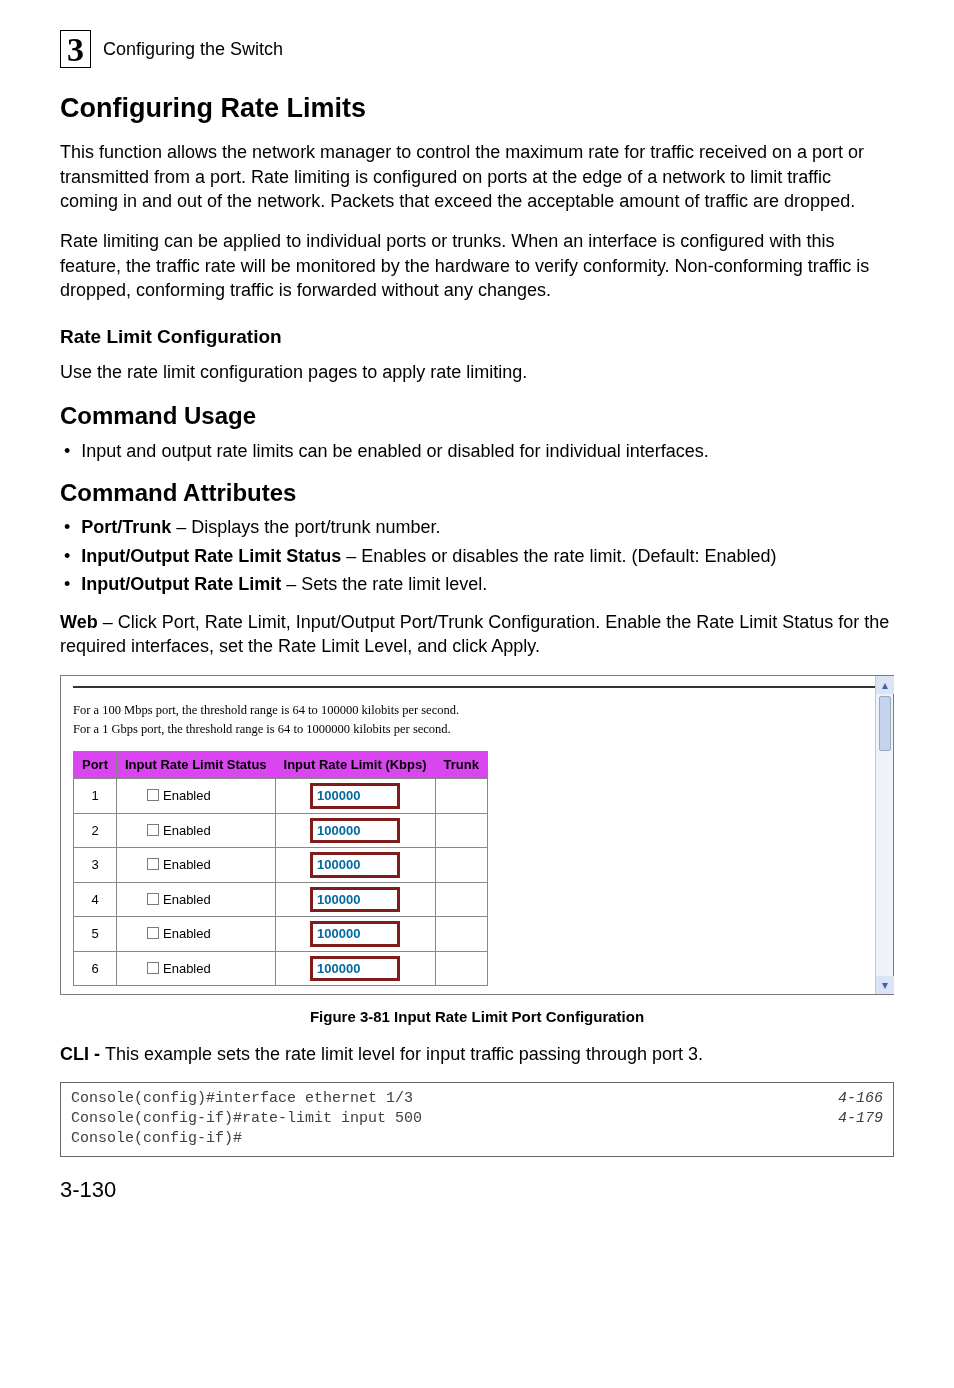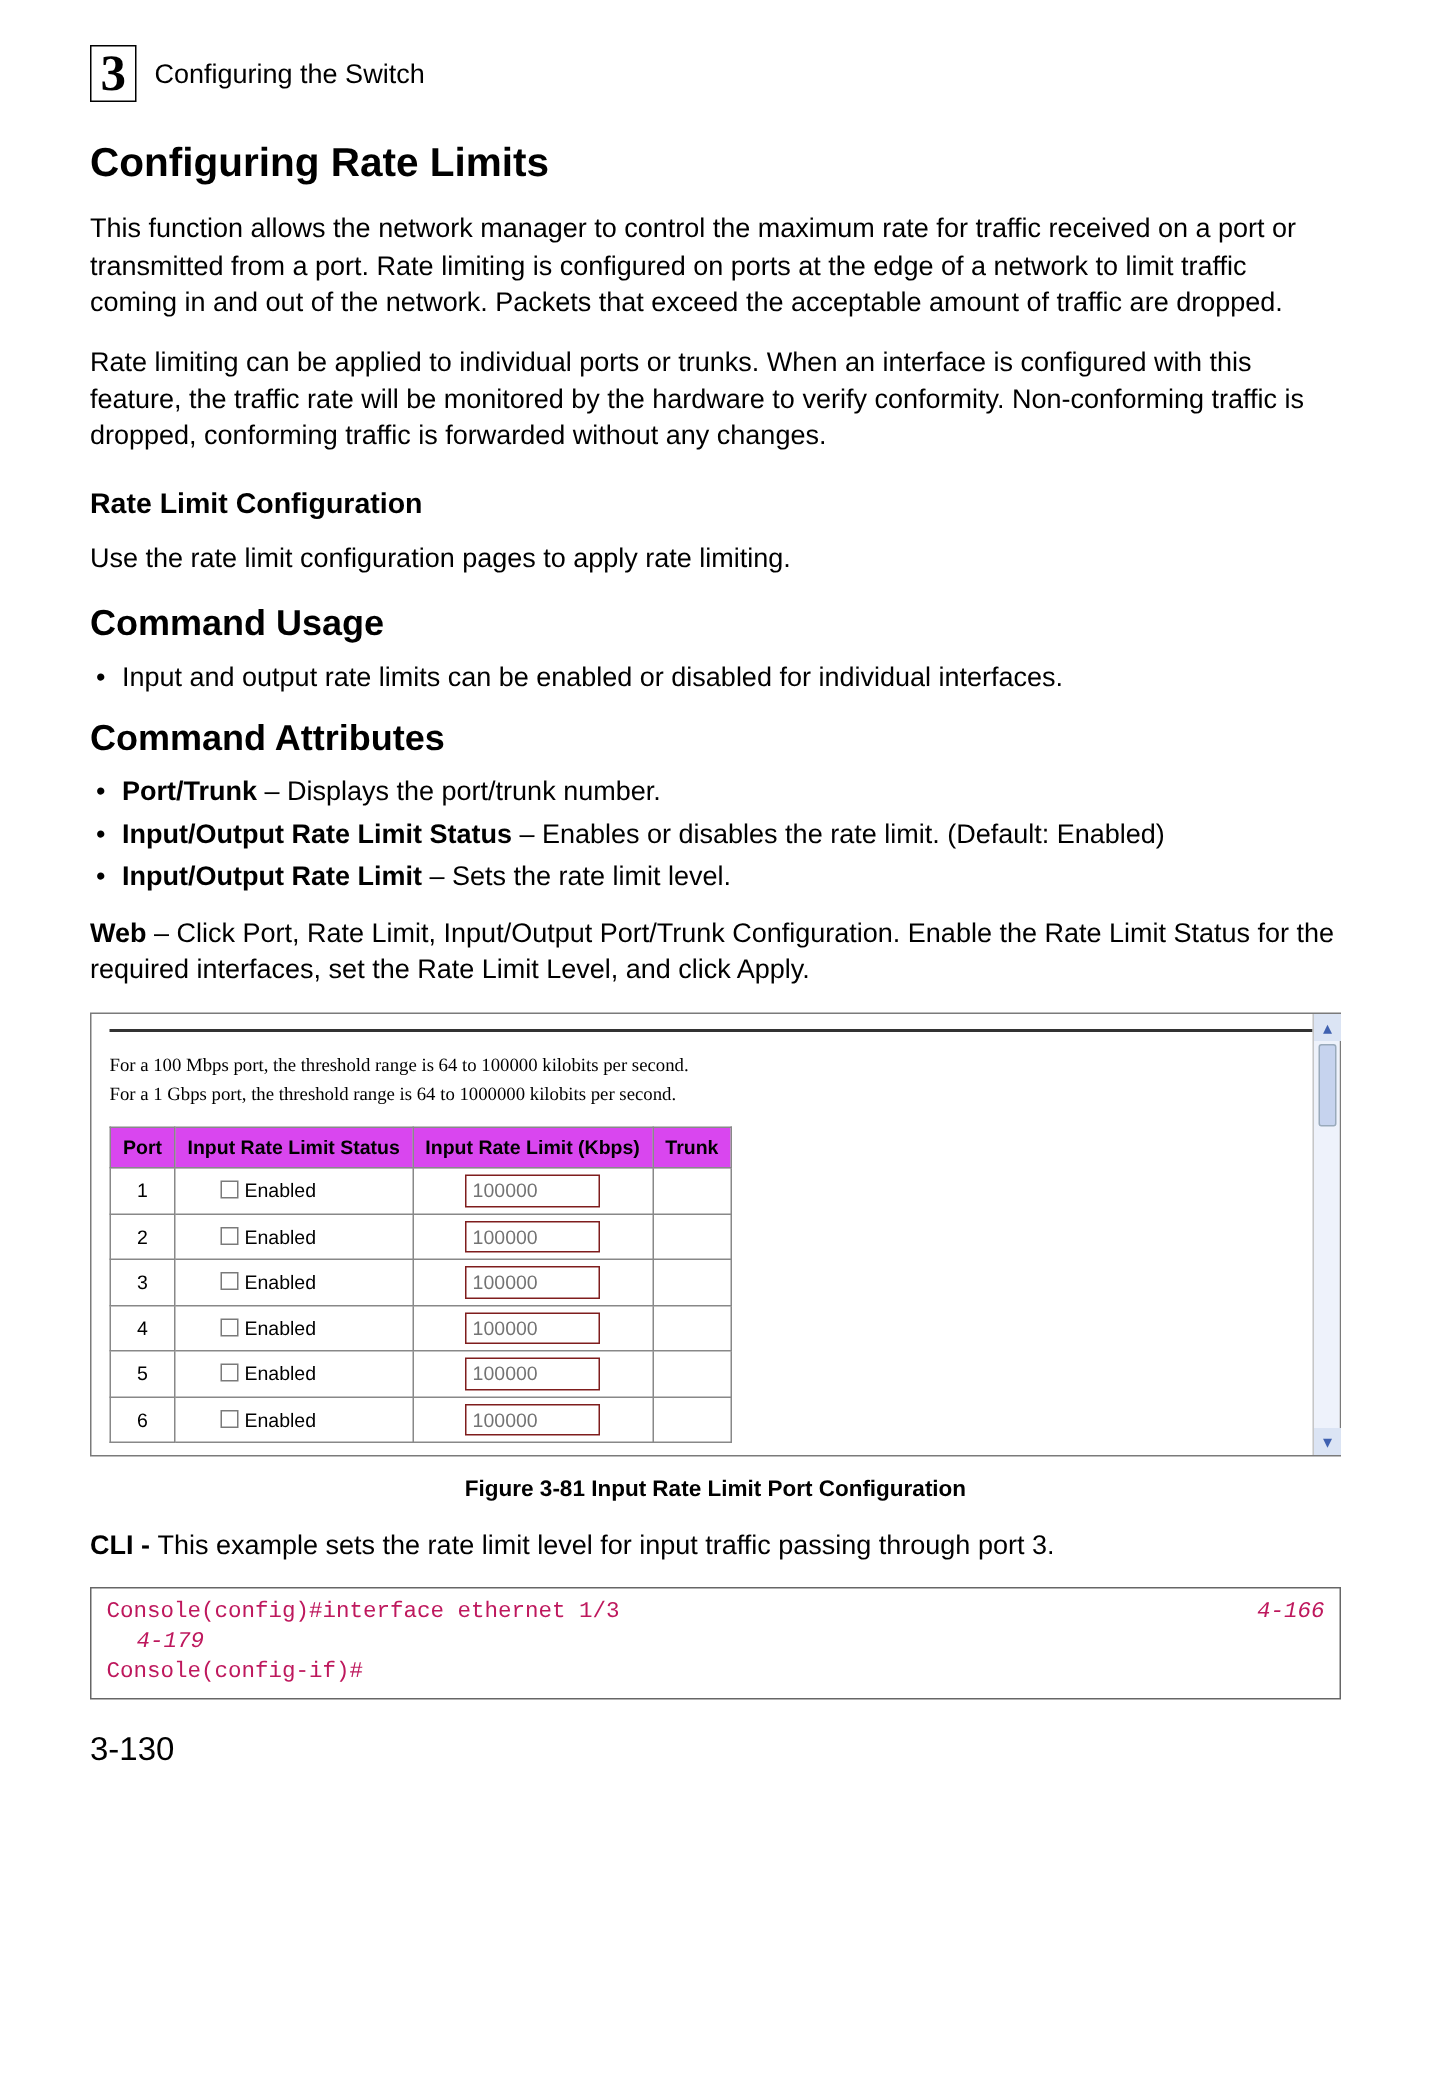--- a/index.html
+++ b/index.html
@@ -107,28 +107,29 @@
   .fake-checkbox {
     display: inline-block;
     width: 12px; height: 12px;
     border: 1px solid #7a7a7a;
     vertical-align: -1px;
     margin-right: 4px;
     background: #fff;
   }
   .fake-input {
     display: inline-block;
-    border: 1px solid #7f1d1d;
+    border: 3px solid #7f1d1d;
     padding: 1px 4px;
     min-width: 90px;
     text-align: left;
-    color: #737373;
+    color: #0369a1;
     background: #fff;
     font-family: Arial, sans-serif;
     font-size: 13px;
+    font-weight: bold;
   }
   .scroll-col {
     position: absolute;
     right: 0; top: 0;
     width: 18px; height: 100%;
     background: #eef2fb;
     border-left: 1px solid #c6c6c6;
   }
   .scroll-up, .scroll-down {
     position: absolute;
@@ -155,21 +156,21 @@
     font-size: 15px;
     margin-top: 12px;
     margin-bottom: 14px;
   }
   .code-block {
     border: 1px solid #666;
     padding: 6px 10px;
     font-family: "Courier New", monospace;
     font-size: 15px;
     line-height: 1.35;
-    color: #be185d;
+    color: #404040;
     margin-top: 6px;
     margin-bottom: 18px;
   }
   .code-line { display: flex; justify-content: space-between; }
   .code-ref { font-style: italic; white-space: nowrap; padding-left: 20px; }
   .footer-pg { font-size: 22px; }
 </style>
 </head>
 <body>
 
@@ -273,20 +274,21 @@
 <p class="body">
   <span class="inline-bold">CLI - </span><span>This example sets the rate limit level for input traffic passing through port 3.</span>
 </p>
 
 <div class="code-block">
   <div class="code-line">
     <span>Console(config)#interface ethernet 1/3</span>
     <span class="code-ref">4-166</span>
   </div>
   <div class="code-line">
+    <span>Console(config-if)#rate-limit input 500</span>
     <span class="code-ref">4-179</span>
   </div>
   <div class="code-line">
     <span>Console(config-if)#</span>
     <span></span>
   </div>
 </div>
 
 <div class="footer-pg">3-130</div>
 

